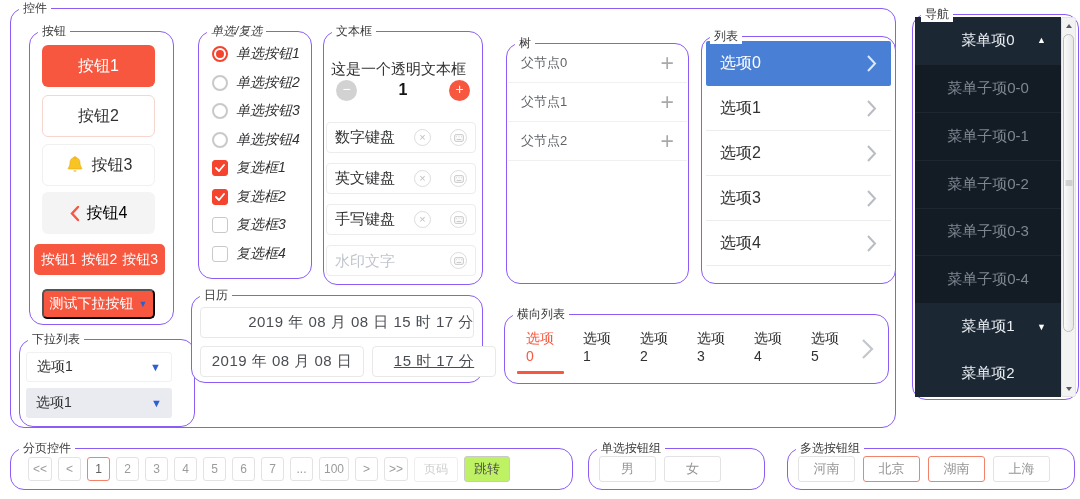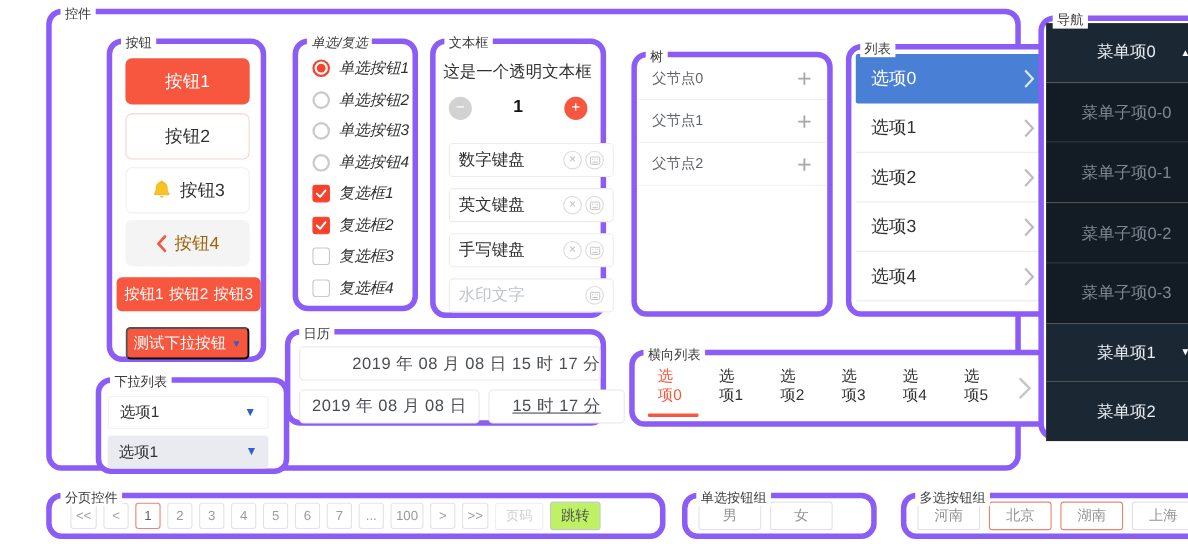--- a/index.html
+++ b/index.html
@@ -1,32 +1,32 @@
 <!DOCTYPE html>
 <html><head>
 <meta charset="utf-8">
 <style>
   * { margin:0; padding:0; box-sizing:border-box; }
   html,body { background:#fff; }
   body { font-family:"Liberation Sans", sans-serif; }
   #root { position:relative; width:1080px; height:499px; background:#fff; overflow:hidden; }
 
   
-  .gb { position:absolute; border:5px solid #8b5cf6; border-radius:14px; background:#fff;margin-left:32px; }
+  .gb { position:absolute; border:1px solid #8b5cf6; border-radius:14px; background:#fff; }
   .gb-legend { position:absolute; top:-8px; left:8px; background:#fff; padding:0 4px;
                font-size:12px; line-height:15px; color:#3a3a3a; white-space:nowrap; z-index:2; }
 
   
   .btn { position:absolute; left:12px; width:113px; height:42px; border-radius:6px;
          display:flex; align-items:center; justify-content:center; gap:7px;
          font-size:16px; cursor:pointer; border:none; background:#fff; }
   .btn-red { background:#f8573f; color:#fff; }
   .btn-pink-border { border:1px solid #f6d6cf; color:#303133; }
   .btn-gray-border { border:1px solid #f0f0f0; color:#303133; }
-  .btn-flat { background:#f4f4f5; color:#a16207; }
+  .btn-flat { background:#f4f4f5; color:#000000; }
   .btn-group-row { position:absolute; left:4px; width:131px; height:31px; border-radius:5px;
          background:#f8573f; color:#fff; font-size:14px; display:flex; align-items:center;
          justify-content:space-between; padding:0 7px; cursor:pointer; }
   .btn-dd { position:absolute; left:12px; width:113px; height:30px; border-radius:5px;
          background:#f8573f; color:#fff; font-size:14px; display:flex; align-items:center;
          justify-content:center; gap:5px; cursor:pointer; }
   .tri-blue { color:#2d5fd0; font-size:9px; }
 
   
   .dd-row { position:absolute; left:6px; width:146px; height:30px; display:flex; align-items:center;
@@ -39,30 +39,30 @@
   .rc-col { position:absolute; inset:0; padding:14px 0 0 13px; display:flex; flex-direction:column; gap:12.5px; }
   .rc-row { display:flex; align-items:center; gap:8px; height:16px; font-size:14px; color:#303133; cursor:pointer; }
   .radio { width:16px; height:16px; border-radius:50%; border:2px solid #c9c9c9; background:#fff; flex:none; position:relative; }
   .radio.checked { border-color:#f5432e; }
   .radio.checked::after { content:""; position:absolute; inset:2px; border-radius:50%; background:#f5432e; }
   .checkbox { width:16px; height:16px; border-radius:3px; border:1px solid #c9c9c9; background:#fff; flex:none;
               display:flex; align-items:center; justify-content:center; }
   .checkbox.checked { background:#f5432e; border-color:#f5432e; }
 
   
-  .tb-text { position:absolute; left:7px; top:16px; font-size:15px; color:#303133; }
+  .tb-text { position:absolute; left:7px; top:28px; font-size:15px; color:#303133; }
   .stepper { position:absolute; left:6px; right:6px; top:47px; height:22px; display:flex;
              align-items:center; justify-content:space-between; padding:0 6px; }
   .step-circle { width:21px; height:21px; border-radius:50%; color:#fff; font-size:14px; line-height:19px;
                  text-align:center; cursor:pointer; }
   .step-minus { background:#d2d2d2; }
   .step-plus { background:#f8573f; }
   .step-val { font-size:16px; font-weight:bold; color:#141414; }
-  .tb-input { position:absolute; left:12px; width:150px; height:31px; border:1px solid #ececec; border-radius:4px;
-              display:flex; align-items:center; padding:0 8px; gap:3px; background:#fff; }
+  .tb-input { position:absolute; left:2px; width:150px; height:31px; border:1px solid #ececec; border-radius:4px;
+              display:flex; align-items:center; padding:0 8px; gap:19px; background:#fff; }
   .tb-input input { flex:1; min-width:0; border:none; outline:none; font-size:15px; color:#303133;
                     font-family:"Liberation Sans", sans-serif; background:transparent; }
   .tb-input input::placeholder { color:#c0c4cc; }
   .icon-circle { width:17px; height:17px; border-radius:50%; border:1px solid #dcdcdc; color:#bfbfbf;
                  display:flex; align-items:center; justify-content:center; font-size:11px; line-height:1;
                  cursor:pointer; flex:none; }
 
   
   .cal-box { position:absolute; height:31px; border:1px solid #e8e8e8; border-radius:4px; background:#fff;
              display:flex; align-items:center; justify-content:center; font-size:15px; color:#4a4d52;
@@ -396,20 +396,23 @@
       </div>
       <div class="nav-item child">
         <span>菜单子项0-1</span>
       </div>
       <div class="nav-item child">
         <span>菜单子项0-2</span>
       </div>
       <div class="nav-item child">
         <span>菜单子项0-3</span>
       </div>
+      <div class="nav-item child">
+        <span>菜单子项0-4</span>
+      </div>
       <div class="nav-item parent">
         <span>菜单项1</span>
         <span class="nav-arrow">▼</span>
       </div>
       <div class="nav-item parent">
         <span>菜单项2</span>
       </div>
     </div>
     <div class="scrollbar">
       <div class="sb-arrow up"></div>

